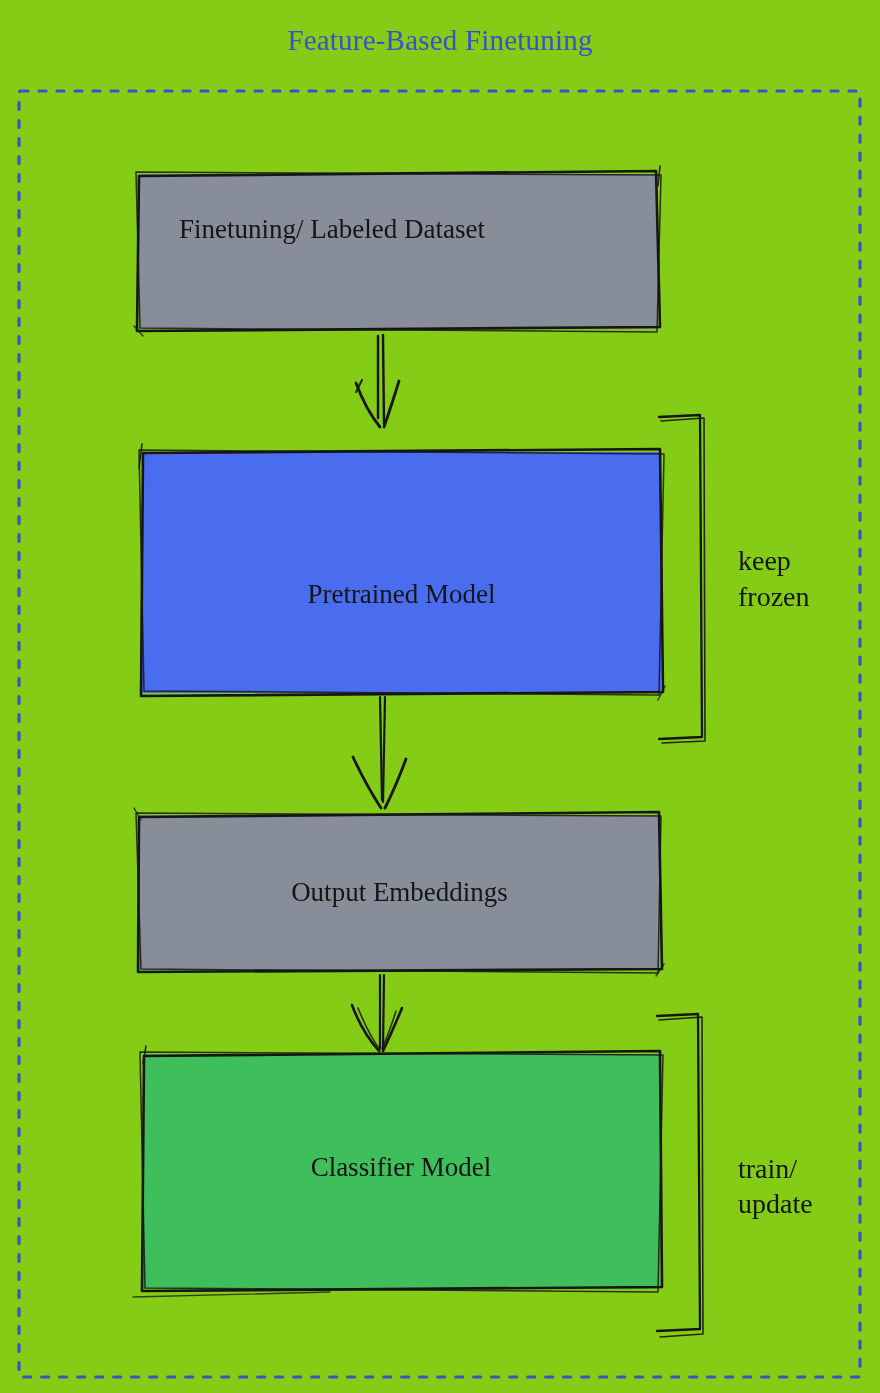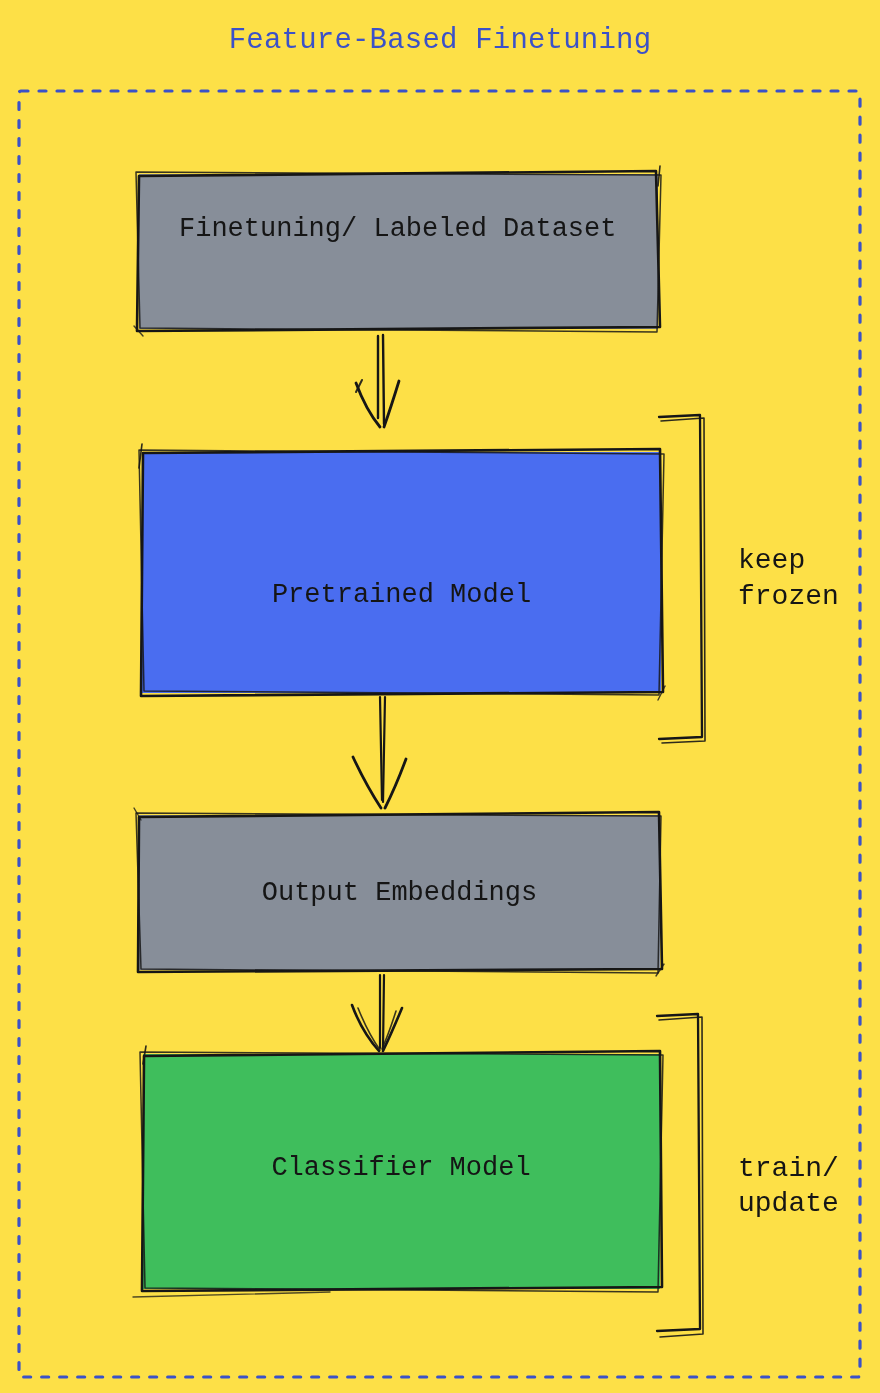--- a/index.html
+++ b/index.html
@@ -1,21 +1,21 @@
 <!DOCTYPE html>
 <html><head>
 <meta charset="utf-8">
 <style>
   html, body { margin: 0; padding: 0; background: #ffffff; }
   .canvas {
     position: relative;
     width: 880px;
     height: 1393px;
-    background: #fde047;
-    font-family: Liberation Mono, monospace;
+    background: #84cc16;
+    font-family: Liberation Serif, serif;
     overflow: hidden;
   }
   .title {
     position: absolute;
     left: 0; right: 0; top: 24px;
     text-align: center;
     font-size: 29px;
     letter-spacing: 0.2px;
     color: #3b51c8;
   }

